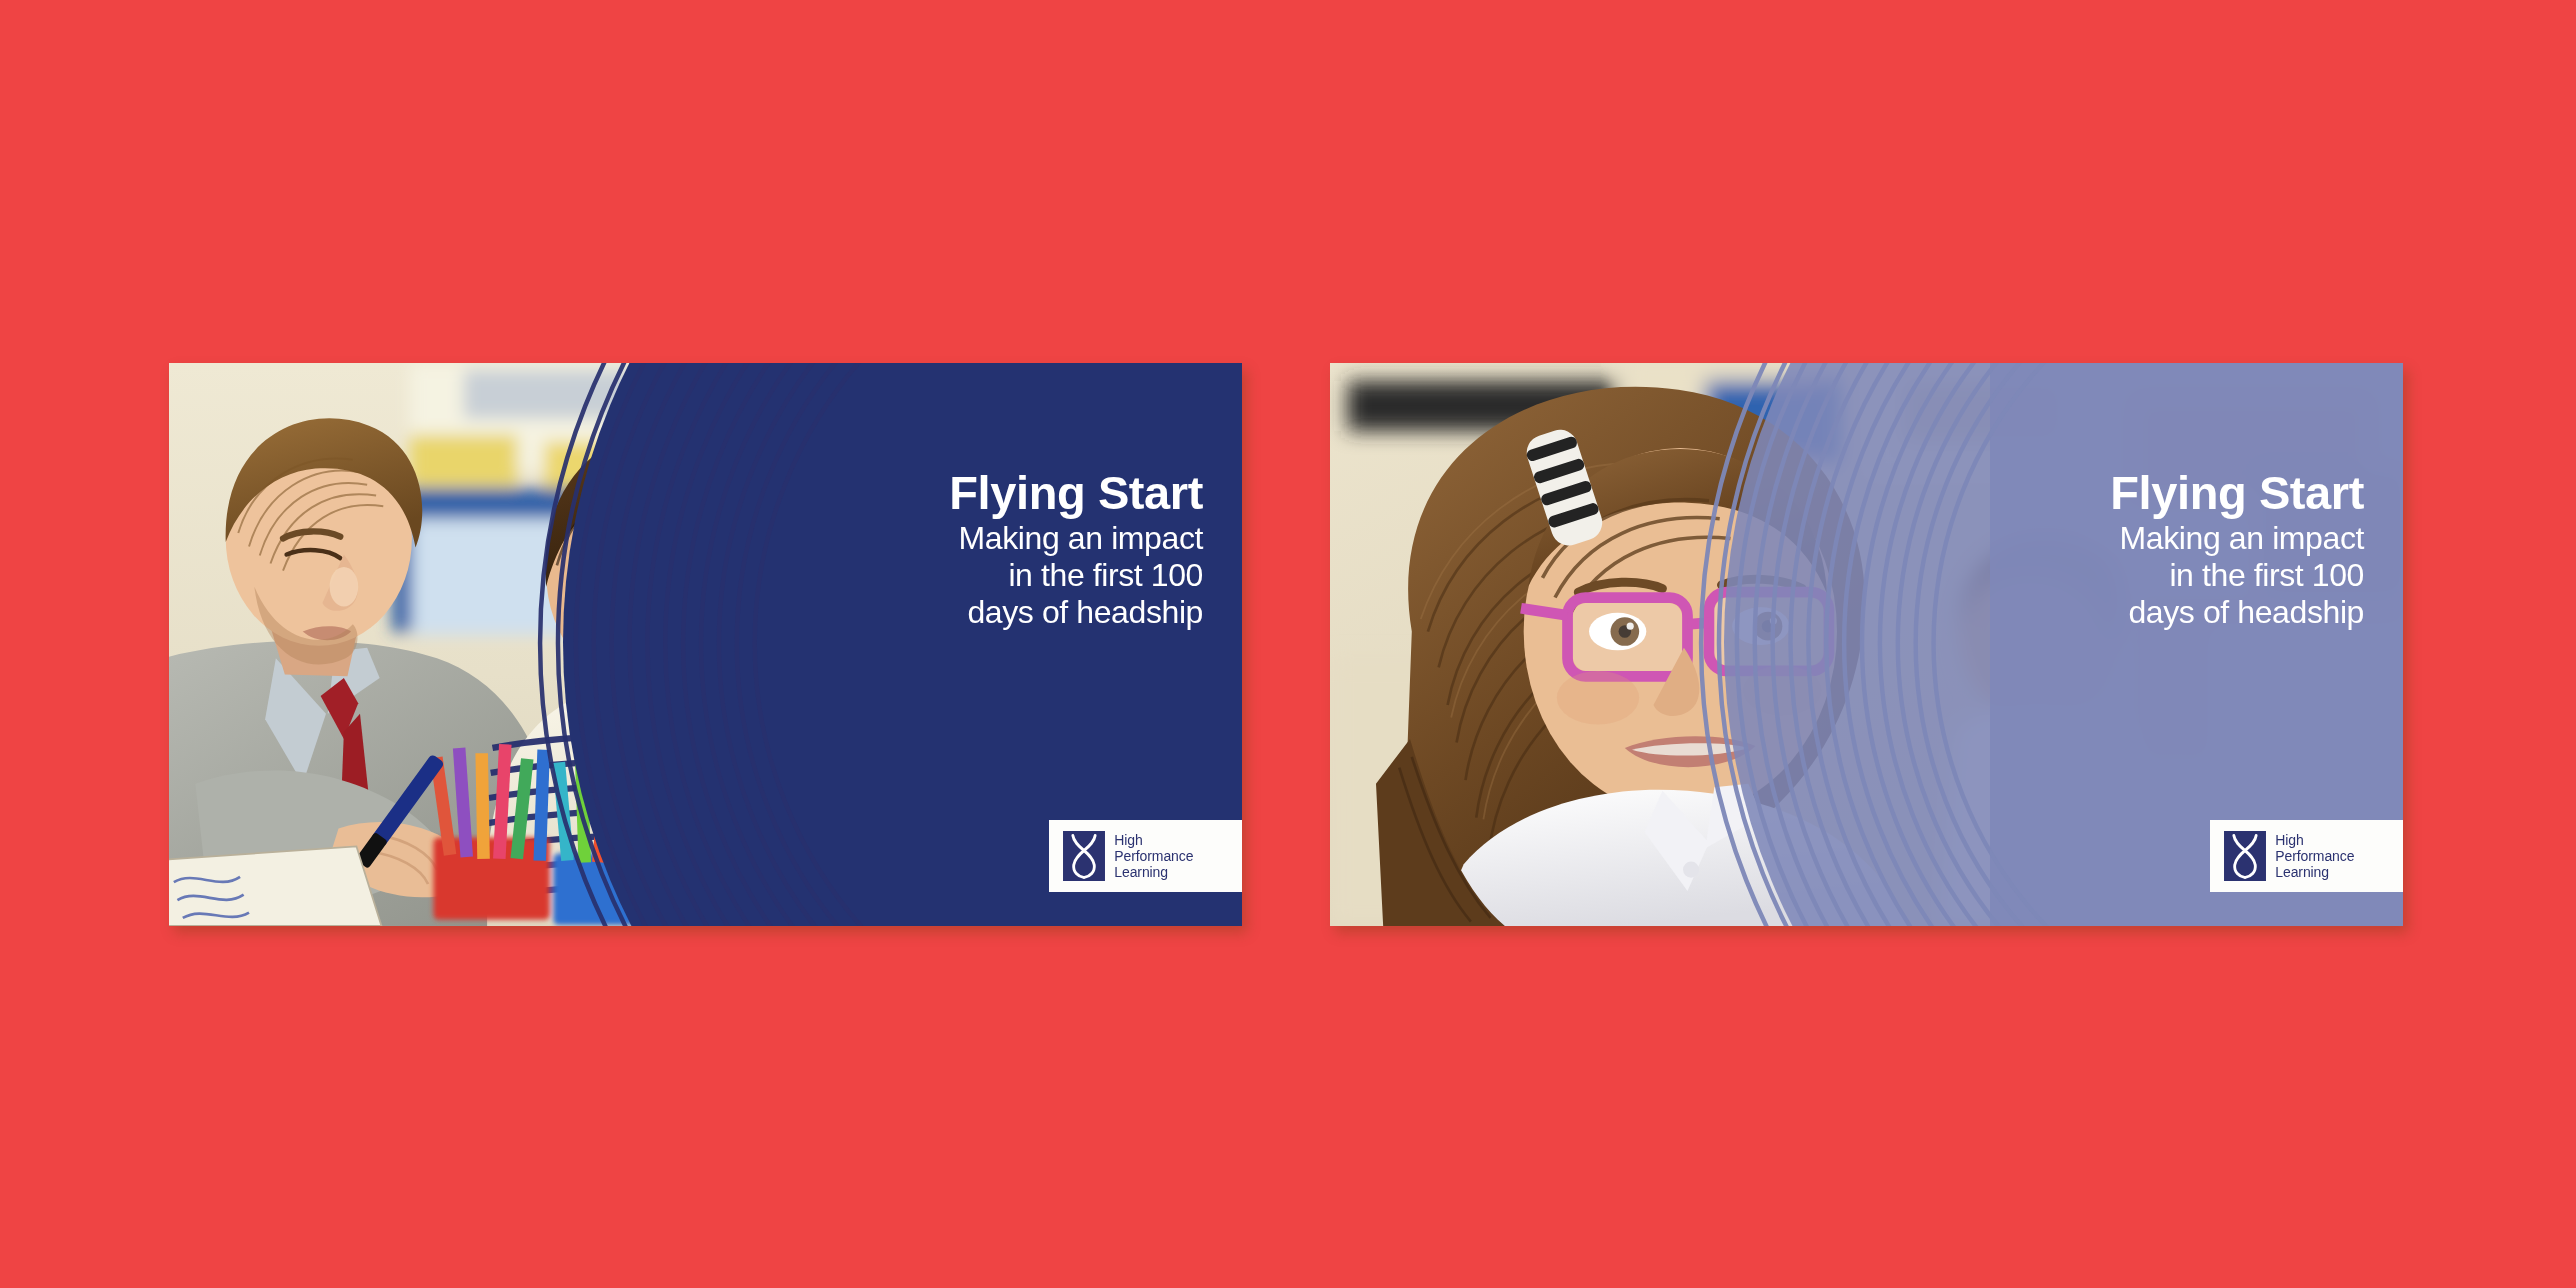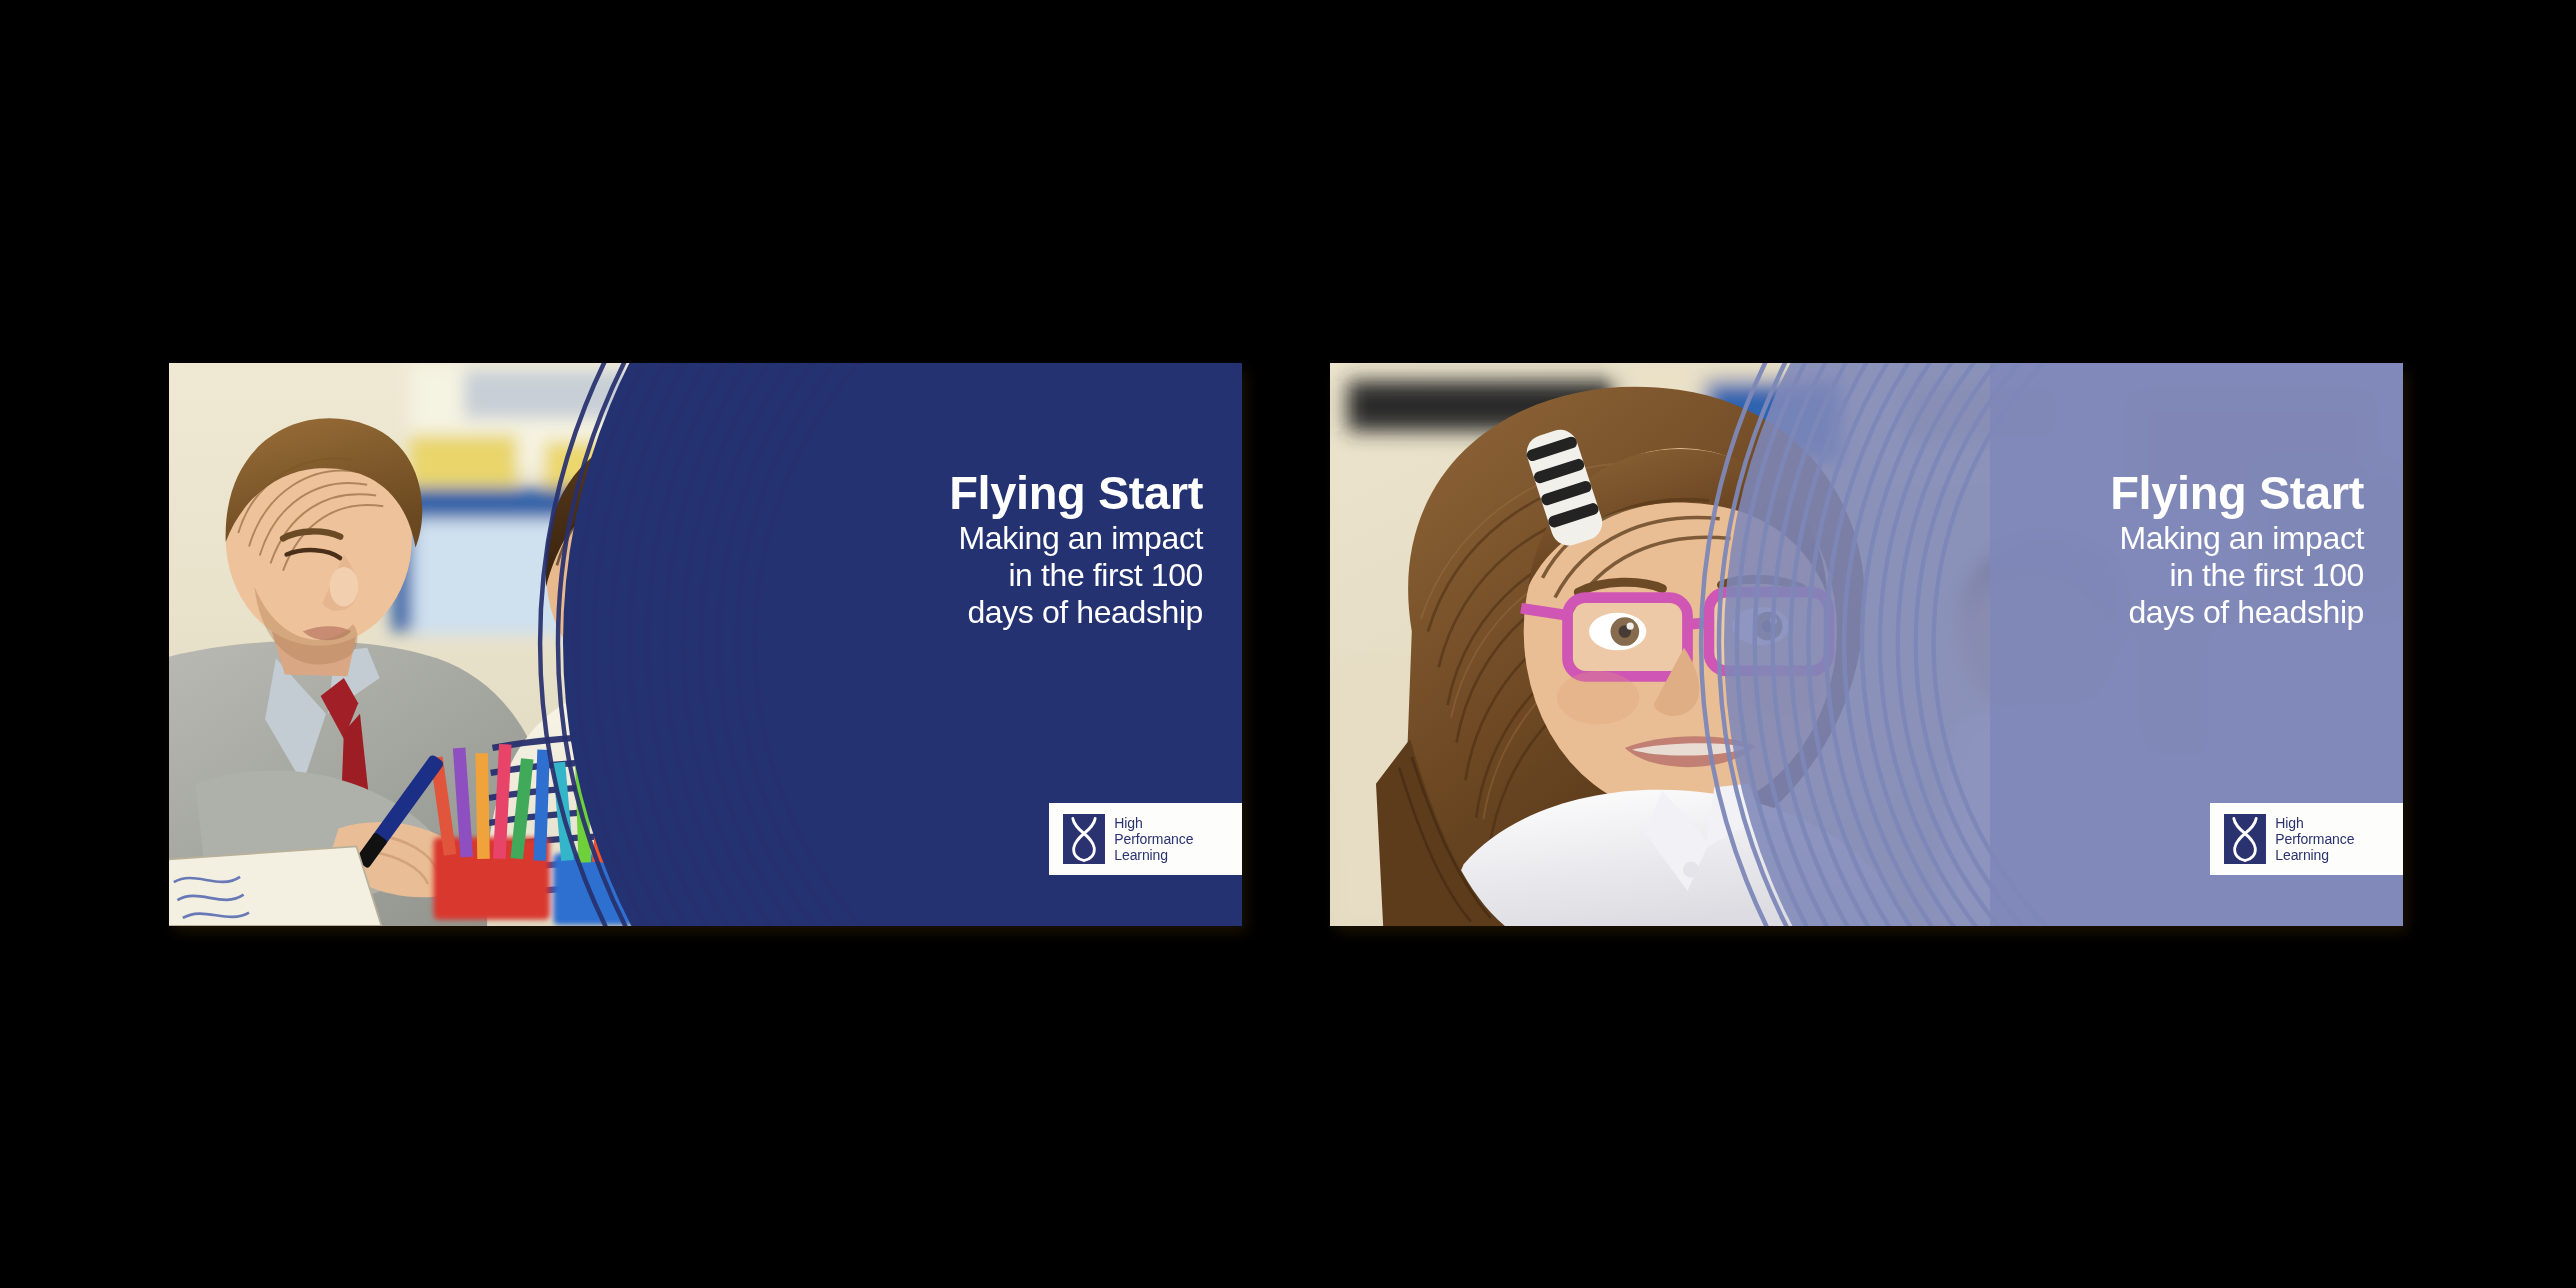--- a/index.html
+++ b/index.html
@@ -10,21 +10,21 @@
     width: 2576px;
     height: 1288px;
     overflow: hidden;
     font-family: "Liberation Sans", sans-serif;
   }
 
   #stage {
     position: relative;
     width: 2576px;
     height: 1288px;
-    background: #000000;
+    background: #ef4444;
   }
 
   .banner {
     position: absolute;
     top: 363px;
     width: 1073px;
     height: 563px;
     overflow: hidden;
     box-shadow: 5.4px 7.2px 12.5px rgba(90, 60, 0, 0.28);
   }
@@ -112,21 +112,21 @@
     line-height: 1.16;
     letter-spacing: -0.4px;
     color: #ffffff;
     margin: 0;
   }
 
   
   .logo-box {
     position: absolute;
     right: 0;
-    bottom: 51px;
+    bottom: 34px;
     width: 193px;
     height: 72px;
     background: #fdfdfb;
     display: flex;
     align-items: center;
     padding-left: 14.3px;
     box-sizing: border-box;
   }
 
   .logo-mark {

